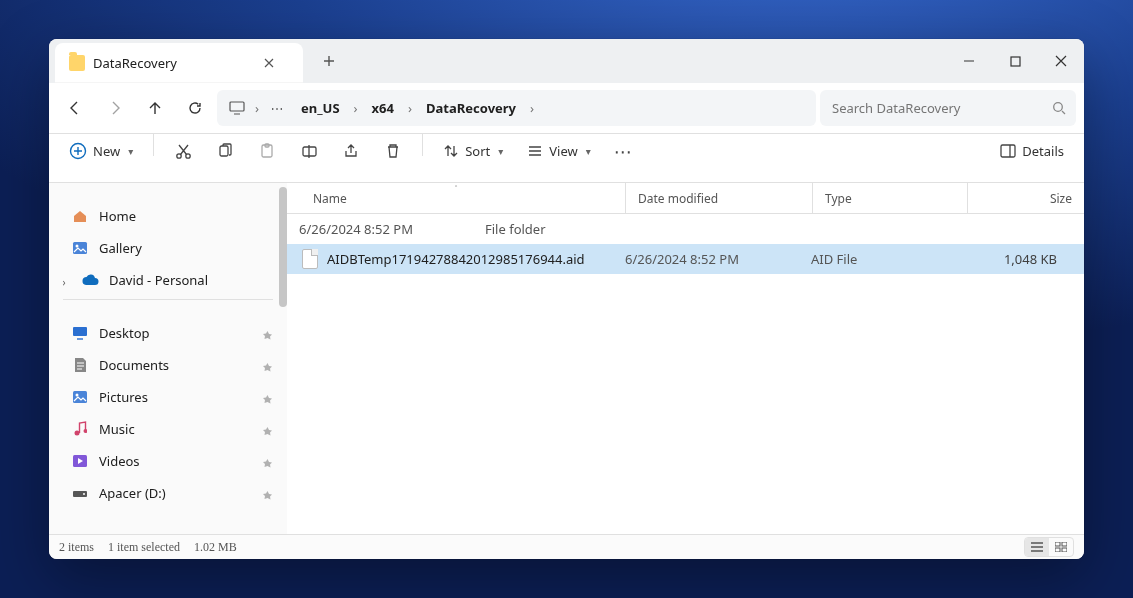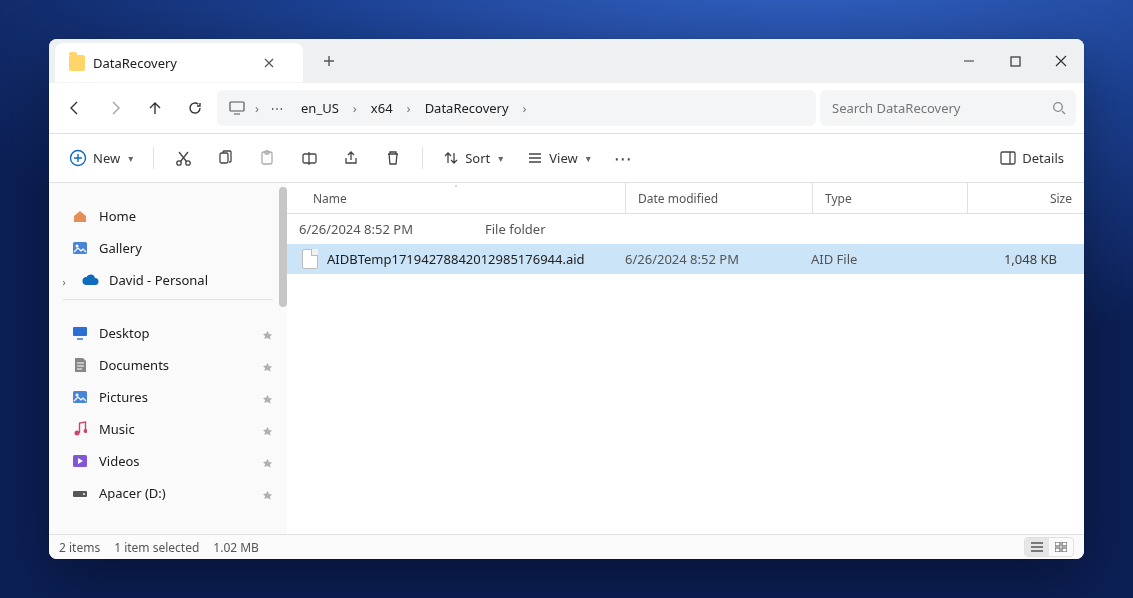--- a/index.html
+++ b/index.html
@@ -46,26 +46,26 @@
   .tab-title{flex:1;}
   .tab-close,.newtab,.wc{display:flex;align-items:center;justify-content:center;width:40px;height:100%;color:#444;}
   .newtab{width:40px;margin-left:6px;}
   .wc-group{margin-left:auto;display:flex;}
   .wc{width:46px;}
   .wc svg,.tab-close svg,.newtab svg{pointer-events:none}
   
   .navbar{display:flex;align-items:center;height:50px;background:var(--tab-bg);padding:0 8px;gap:4px;border-bottom:1px solid var(--divider);}
   .nav-btn{width:36px;height:36px;display:flex;align-items:center;justify-content:center;border-radius:4px;color:#3a3a3a;}
   .addr{flex:1;height:36px;background:#f3f5f7;border-radius:6px;display:flex;align-items:center;padding:0 8px;gap:4px;}
-  .crumb{padding:4px 8px;border-radius:4px;white-space:nowrap;}
+  .crumb{padding:4px 8px;border-radius:4px;white-space:nowrap;font-weight:bold;}
   .crumb-sep{color:#777;padding:0 2px;}
   .search{width:236px;height:36px;background:#f3f5f7;border-radius:6px;display:flex;align-items:center;padding:0 10px;color:#666;gap:8px;}
   .search input{border:none;background:transparent;outline:none;font:inherit;color:#15803d;flex:1;}
   
-  .cmdbar{display:flex;align-items:center;height:48px;background:var(--tab-bg);border-bottom:1px solid var(--divider);padding:0 10px;gap:4px;}
+  .cmdbar{display:flex;align-items:flex-start;height:48px;background:var(--tab-bg);border-bottom:1px solid var(--divider);padding:0 10px;gap:4px;}
   .cmd-btn{height:34px;display:flex;align-items:center;gap:6px;padding:0 10px;border-radius:4px;color:#333;}
   .cmd-btn.icon-only{width:38px;justify-content:center;padding:0;}
   .cmd-sep{width:1px;height:22px;background:var(--divider);margin:0 6px;}
   .cmd-spacer{flex:1;}
   .chev-down{font-size:10px;color:#666;margin-left:2px;}
   
   .body{flex:1;display:flex;min-height:0;}
   .sidebar{width:260px;background:#fafafa;display:flex;flex-direction:column;padding:8px 0;position:relative;}
   .sidebar-scroll{position:absolute;right:0;top:4px;width:8px;height:120px;background:#c6c6c6;border-radius:4px;}
   .side-section{padding:2px 0;}
@@ -91,21 +91,21 @@
   .cell.name{flex:0 0 300px;display:flex;align-items:center;gap:8px;padding-left:14px;}
   .cell.date{flex:0 0 162px;color:#555;}
   .cell.type{flex:0 0 130px;color:#555;}
   .cell.size{flex:0 0 92px;text-align:right;color:#404040;}
   .ficon{width:18px;height:18px;display:flex;align-items:center;justify-content:center;}
   .folder-ic{width:18px;height:14px;background:#ffd56a;border-radius:2px;position:relative;}
   .folder-ic:before{content:"";position:absolute;left:0;top:-3px;width:8px;height:3px;background:#ffd56a;border-radius:2px 2px 0 0;}
   .file-ic{width:14px;height:18px;background:#fff;border:1px solid #bcbcbc;border-radius:2px;position:relative;}
   .file-ic:before{content:"";position:absolute;right:-1px;top:-1px;width:6px;height:6px;background:#f0f0f0;border-left:1px solid #bcbcbc;border-bottom:1px solid #bcbcbc;}
   
-  .status{height:24px;border-top:1px solid var(--divider);display:flex;align-items:center;padding:0 10px;gap:14px;font-size:12px;color:#555;background:#fbfbfb;}
+  .status{height:24px;border-top:1px solid var(--divider);display:flex;align-items:center;padding:0 10px;gap:14px;font-size:12px;color:#555;background:#fbfbfb;font-family:Liberation Serif, serif;}
   .status .sp{flex:1;}
   .view-toggle{display:flex;border:1px solid var(--divider);border-radius:4px;overflow:hidden;}
   .view-toggle div{width:24px;height:18px;display:flex;align-items:center;justify-content:center;}
   .view-toggle div.active{background:#e6e6e6;}
   
   svg{display:block}
   .home-ic {color:#e07a3a;}
   .gal-ic  {color:#2a6fd1;}
   .cloud-ic{color:#0f6cbd;}
   .desk-ic {color:#2a6fd1;}

